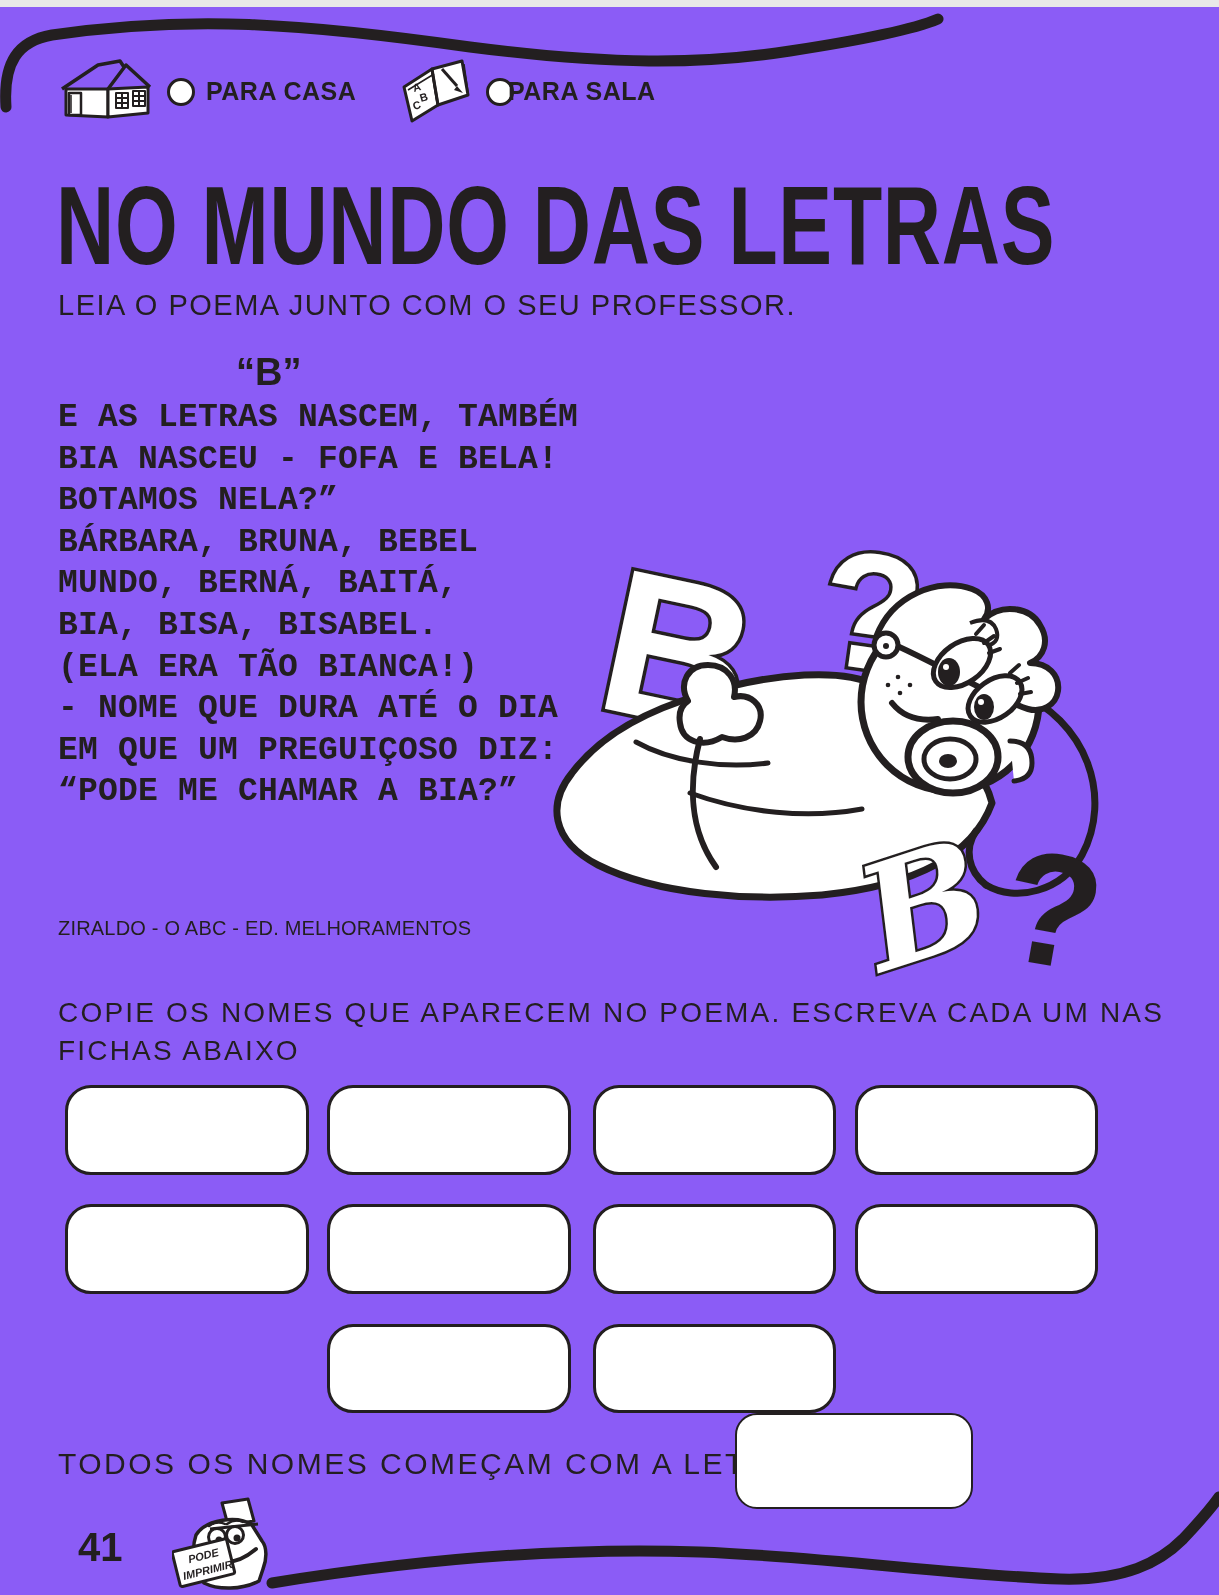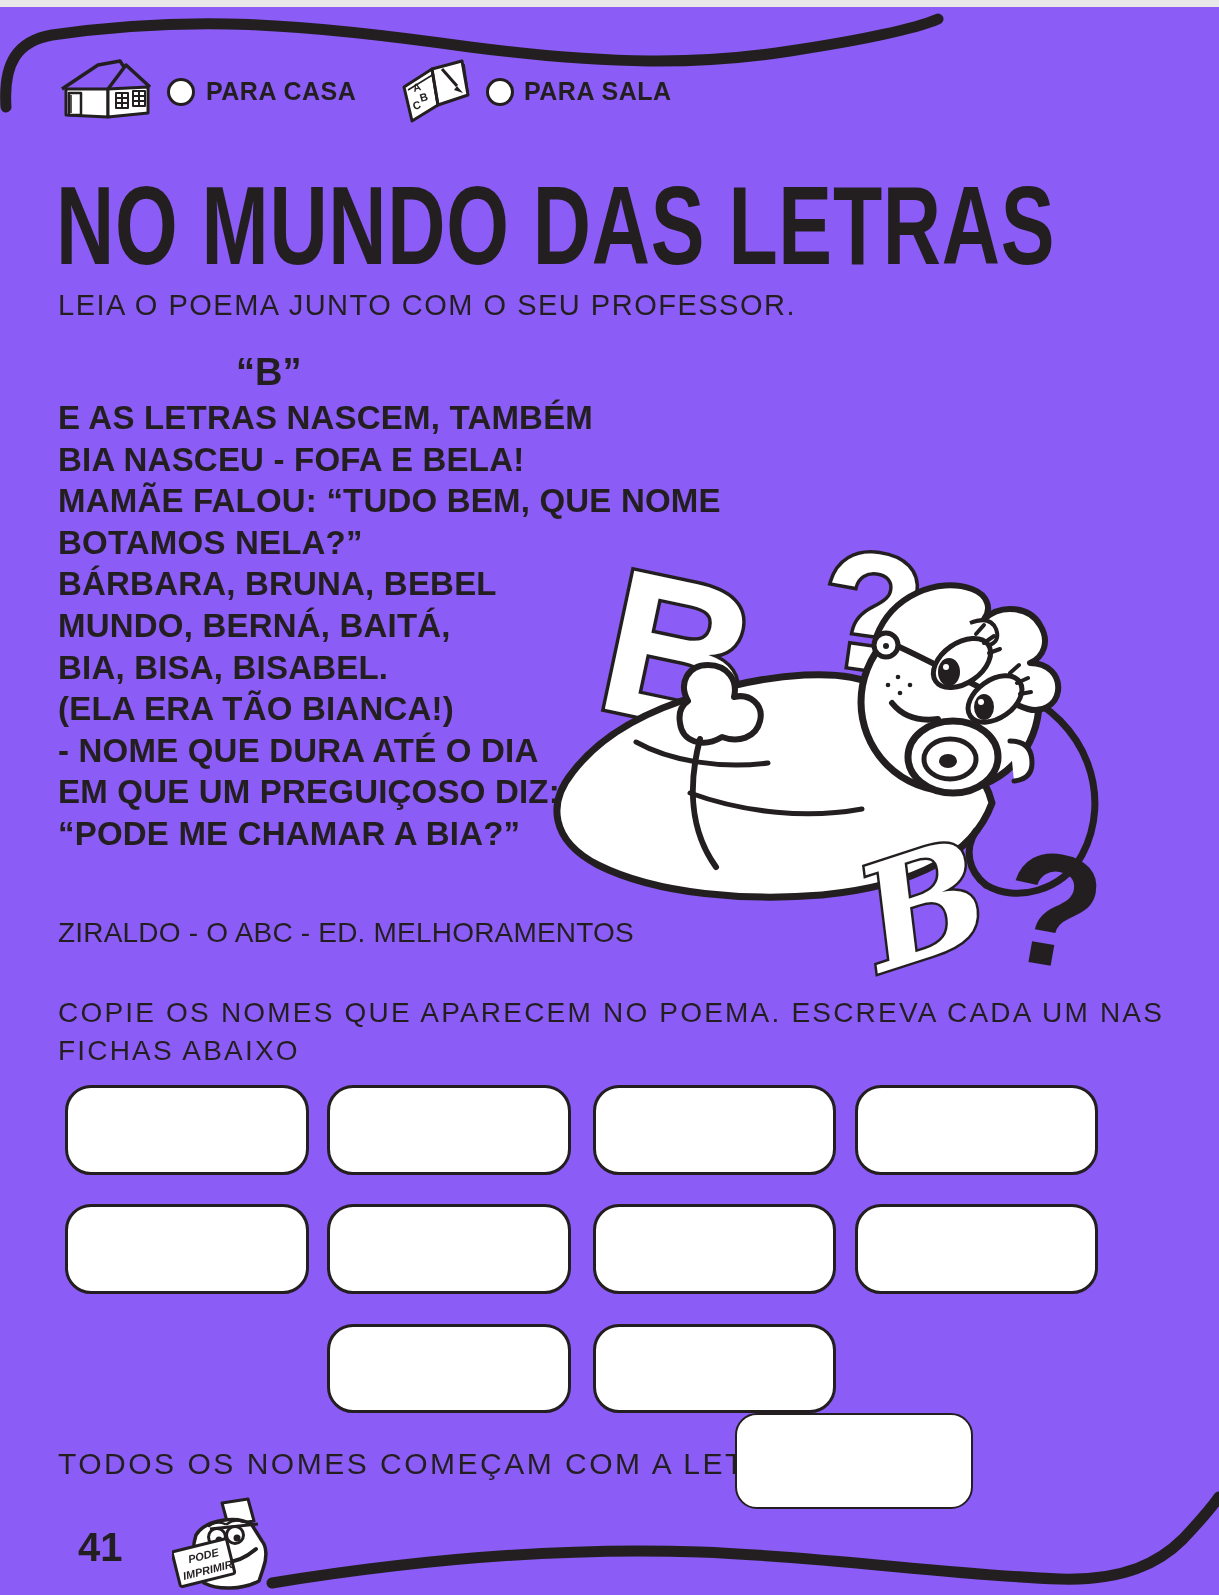--- a/index.html
+++ b/index.html
@@ -25,24 +25,24 @@
   }
   .lead{
     position:absolute;left:58px;top:282px;font-size:29px;letter-spacing:1.5px;
     white-space:nowrap;
   }
   .poem-title{
     position:absolute;left:236px;top:344px;font-size:38px;font-weight:bold;
   }
   .poem{
     position:absolute;left:58px;top:390px;font-size:33px;font-weight:bold;
-    line-height:41.6px;white-space:nowrap;letter-spacing:.2px;
+    line-height:41.6px;white-space:nowrap;letter-spacing:.2px;font-family:Liberation Mono, monospace;
   }
   .credit{
-    position:absolute;left:58px;top:910px;font-size:28px;letter-spacing:.2px;
+    position:absolute;left:58px;top:910px;font-size:20px;letter-spacing:.2px;
     white-space:nowrap;
   }
   .instr{
     position:absolute;left:58px;font-size:28px;letter-spacing:2.2px;white-space:nowrap;
   }
   .card{
     position:absolute;box-sizing:border-box;border:3px solid #231f20;
     border-radius:26px;background:#fff;
   }
   .closing{
@@ -96,30 +96,29 @@
       <text x="16" y="37" transform="rotate(-16 16 37)">A</text>
       <text x="23" y="47" transform="rotate(-16 23 47)">B</text>
       <text x="16" y="55" transform="rotate(-16 16 55)">C</text>
     </g>
     <g>
       <path d="M 44,14 L 59,31" fill="none" stroke="#231f20" stroke-width="3"></path>
       <path d="M 59,31 L 65,38 L 56,35 Z" fill="#231f20"></path>
     </g>
   </svg>
   <div class="radio" style="left:486px;top:71px"></div>
-  <div class="hdr-label" style="left:524px;top:70px">PARA SALA</div>
+  <div class="hdr-label" style="left:508px;top:70px">PARA SALA</div>
 
   <div class="page-title">NO MUNDO DAS LETRAS</div>
   <div class="lead">LEIA O POEMA JUNTO COM O SEU PROFESSOR.</div>
 
   <div class="poem-title">“B”</div>
   <div class="poem">
     <div>E AS LETRAS NASCEM, TAMBÉM</div>
     <div>BIA NASCEU - FOFA E BELA!</div>
-    <div>MAMÃE FALOU: “TUDO BEM, QUE NOME</div>
     <div>BOTAMOS NELA?”</div>
     <div>BÁRBARA, BRUNA, BEBEL</div>
     <div>MUNDO, BERNÁ, BAITÁ,</div>
     <div>BIA, BISA, BISABEL.</div>
     <div>(ELA ERA TÃO BIANCA!)</div>
     <div>- NOME QUE DURA ATÉ O DIA</div>
     <div>EM QUE UM PREGUIÇOSO DIZ:</div>
     <div>“PODE ME CHAMAR A BIA?”</div>
   </div>
   <div class="credit">ZIRALDO - O ABC - ED. MELHORAMENTOS</div>

